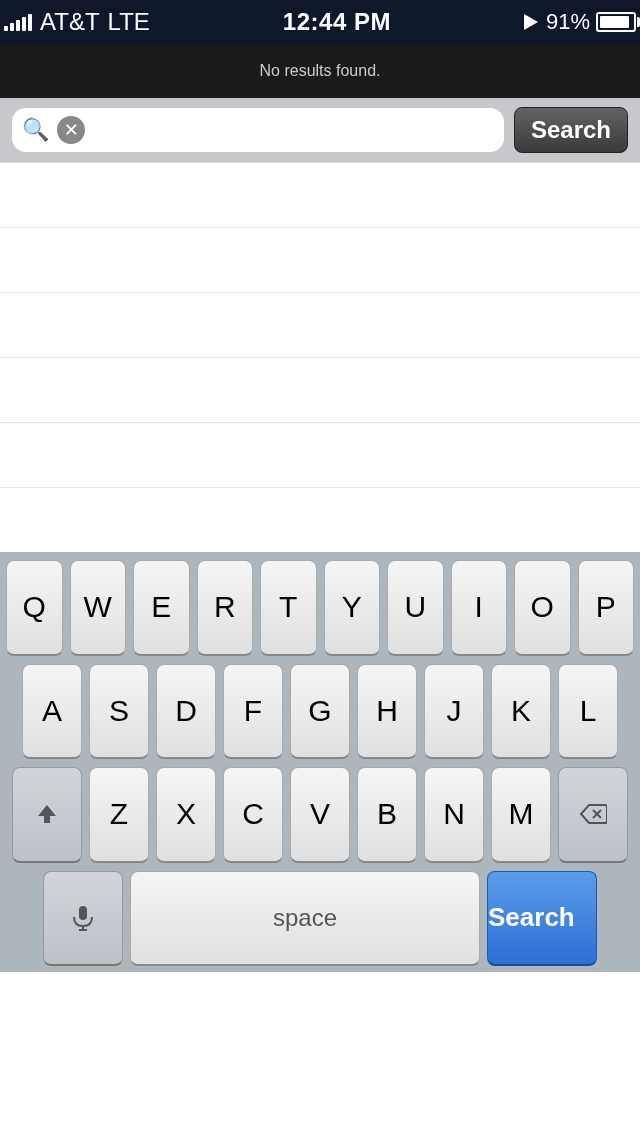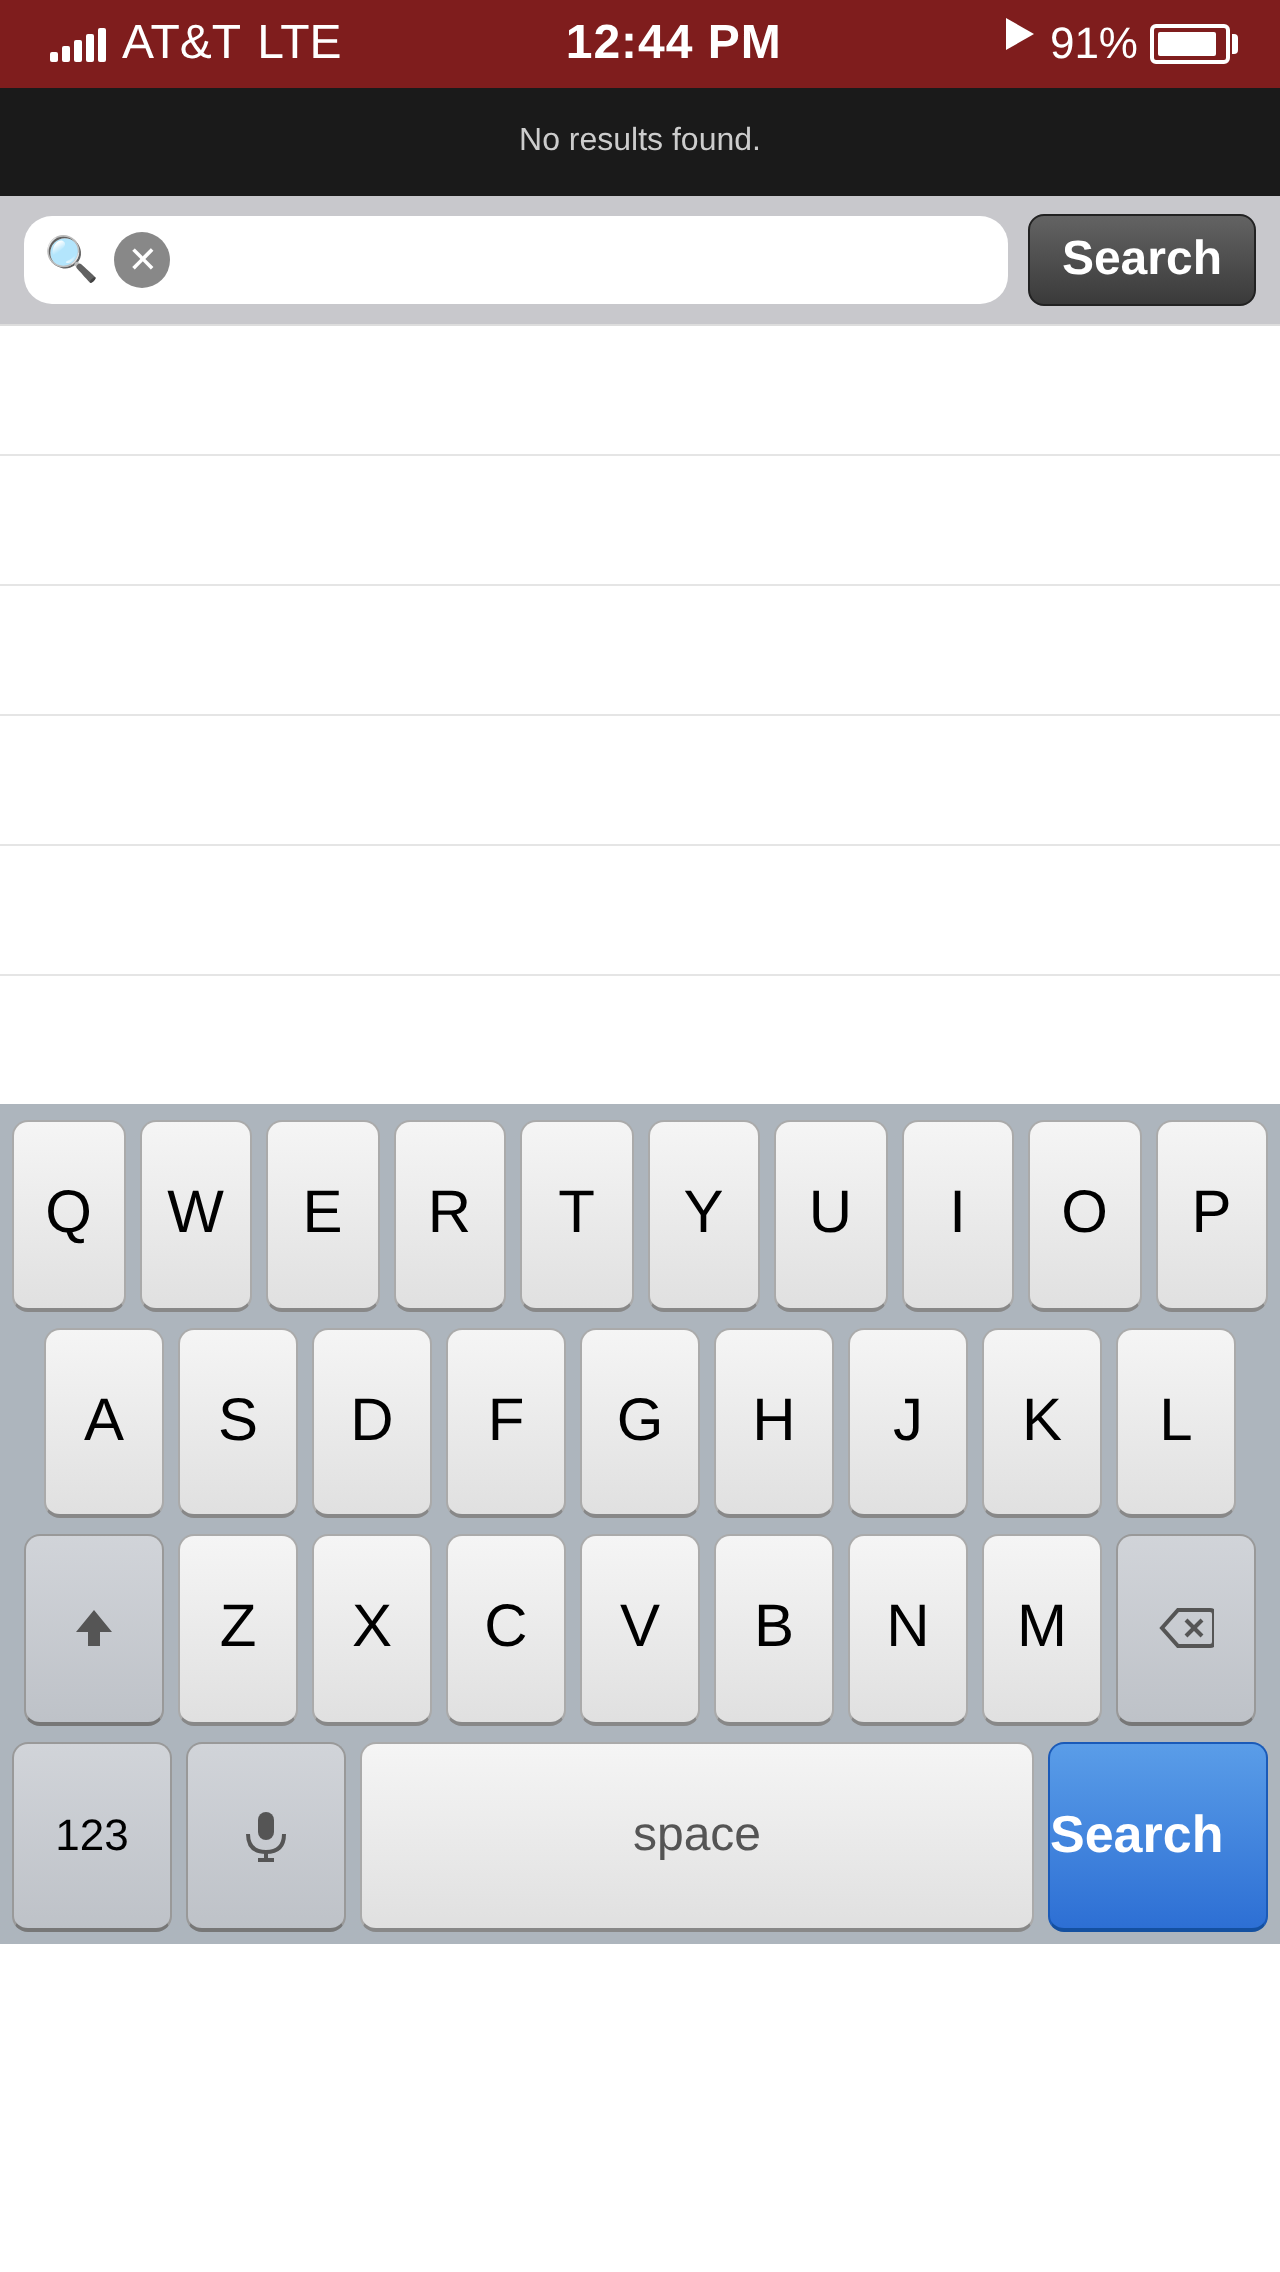--- a/index.html
+++ b/index.html
@@ -7,26 +7,26 @@
     body {
       width: 640px;
       height: 1136px;
       overflow: hidden;
       font-family: -apple-system, 'Helvetica Neue', Helvetica, Arial, sans-serif;
       background: #fff;
     }
 
     
     .status-bar {
-      background: #7f1d1d;
+      background: #0f172a;
       height: 44px;
       display: flex;
       align-items: center;
       justify-content: space-between;
-      padding: 0 25px;
+      padding: 0 4px;
       color: #fff;
       font-size: 24px;
       font-weight: 500;
     }
     .status-left {
       display: flex;
       align-items: center;
       gap: 8px;
     }
     .signal-bars {
@@ -40,20 +40,21 @@
       width: 4px;
       border-radius: 1px;
     }
     .status-center {
       font-size: 24px;
       font-weight: 600;
       letter-spacing: 0.5px;
     }
     .status-right {
       display: flex;
+      align-items: center;
       gap: 8px;
     }
     .battery-container {
       display: flex;
       align-items: center;
       gap: 6px;
     }
     .battery-icon {
       width: 40px;
       height: 20px;
@@ -350,23 +351,20 @@
     <div class="key key-special key-delete">
       <svg width="28" height="22" viewBox="0 0 28 22">
         <path d="M10 2 H26 Q28 2 28 4 V18 Q28 20 26 20 H10 L2 11 Z" fill="none" stroke="#555" stroke-width="2"></path>
         <line x1="14" y1="7" x2="22" y2="15" stroke="#555" stroke-width="2"></line>
         <line x1="22" y1="7" x2="14" y2="15" stroke="#555" stroke-width="2"></line>
       </svg>
     </div>
   </div>
 
   <div class="bottom-row">
-    <div class="key key-special key-123">
-      <span>123</span>
-    </div>
     <div class="key key-special key-mic">
       <svg width="22" height="26" viewBox="0 0 22 26">
         <rect x="7" y="1" width="8" height="14" rx="4" fill="#555"></rect>
         <path d="M2 12 Q2 21 11 21 Q20 21 20 12" fill="none" stroke="#555" stroke-width="2"></path>
         <line x1="11" y1="21" x2="11" y2="25" stroke="#555" stroke-width="2"></line>
         <line x1="7" y1="25" x2="15" y2="25" stroke="#555" stroke-width="2"></line>
       </svg>
     </div>
     <div class="key key-space">
       <span>space</span>

